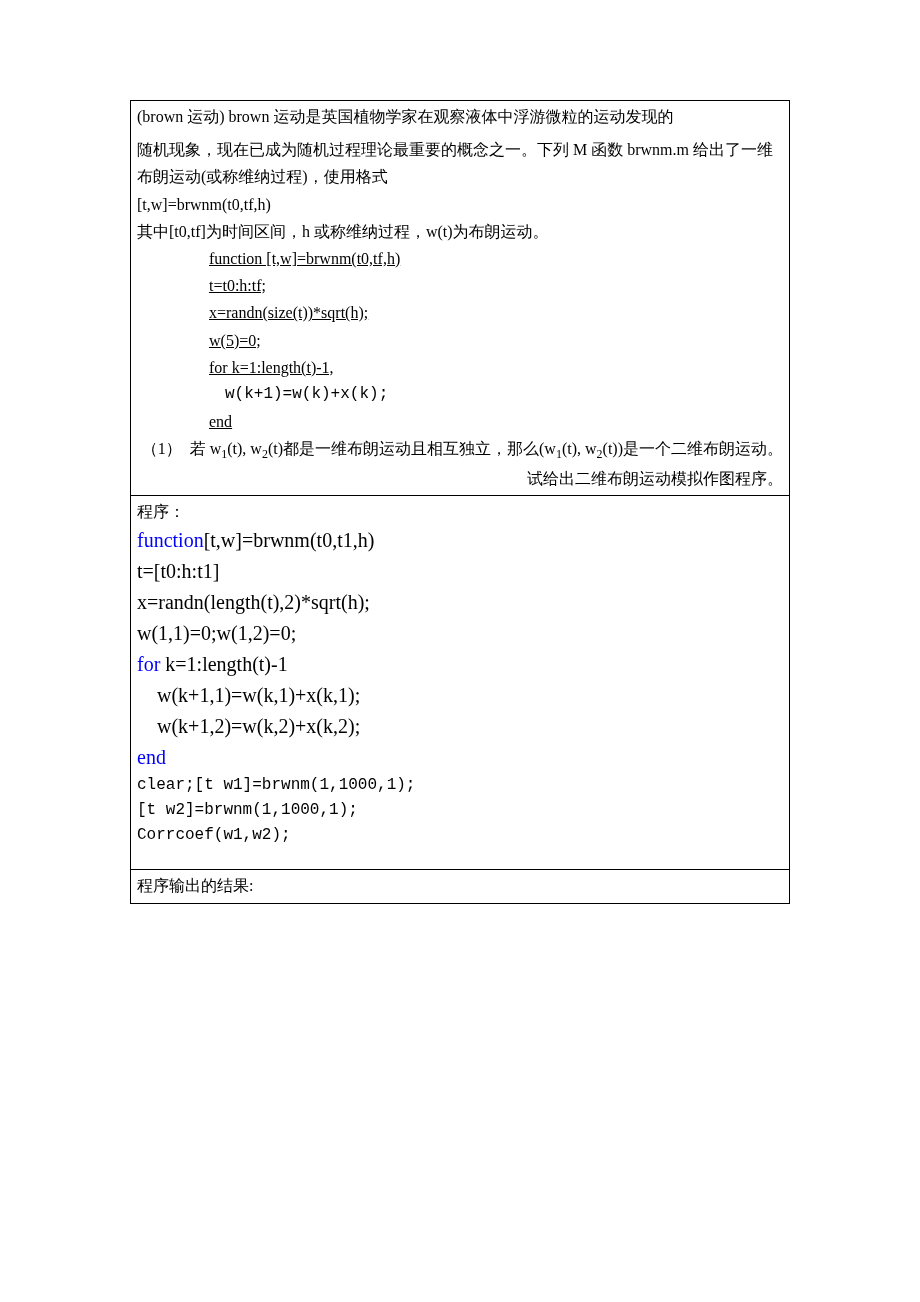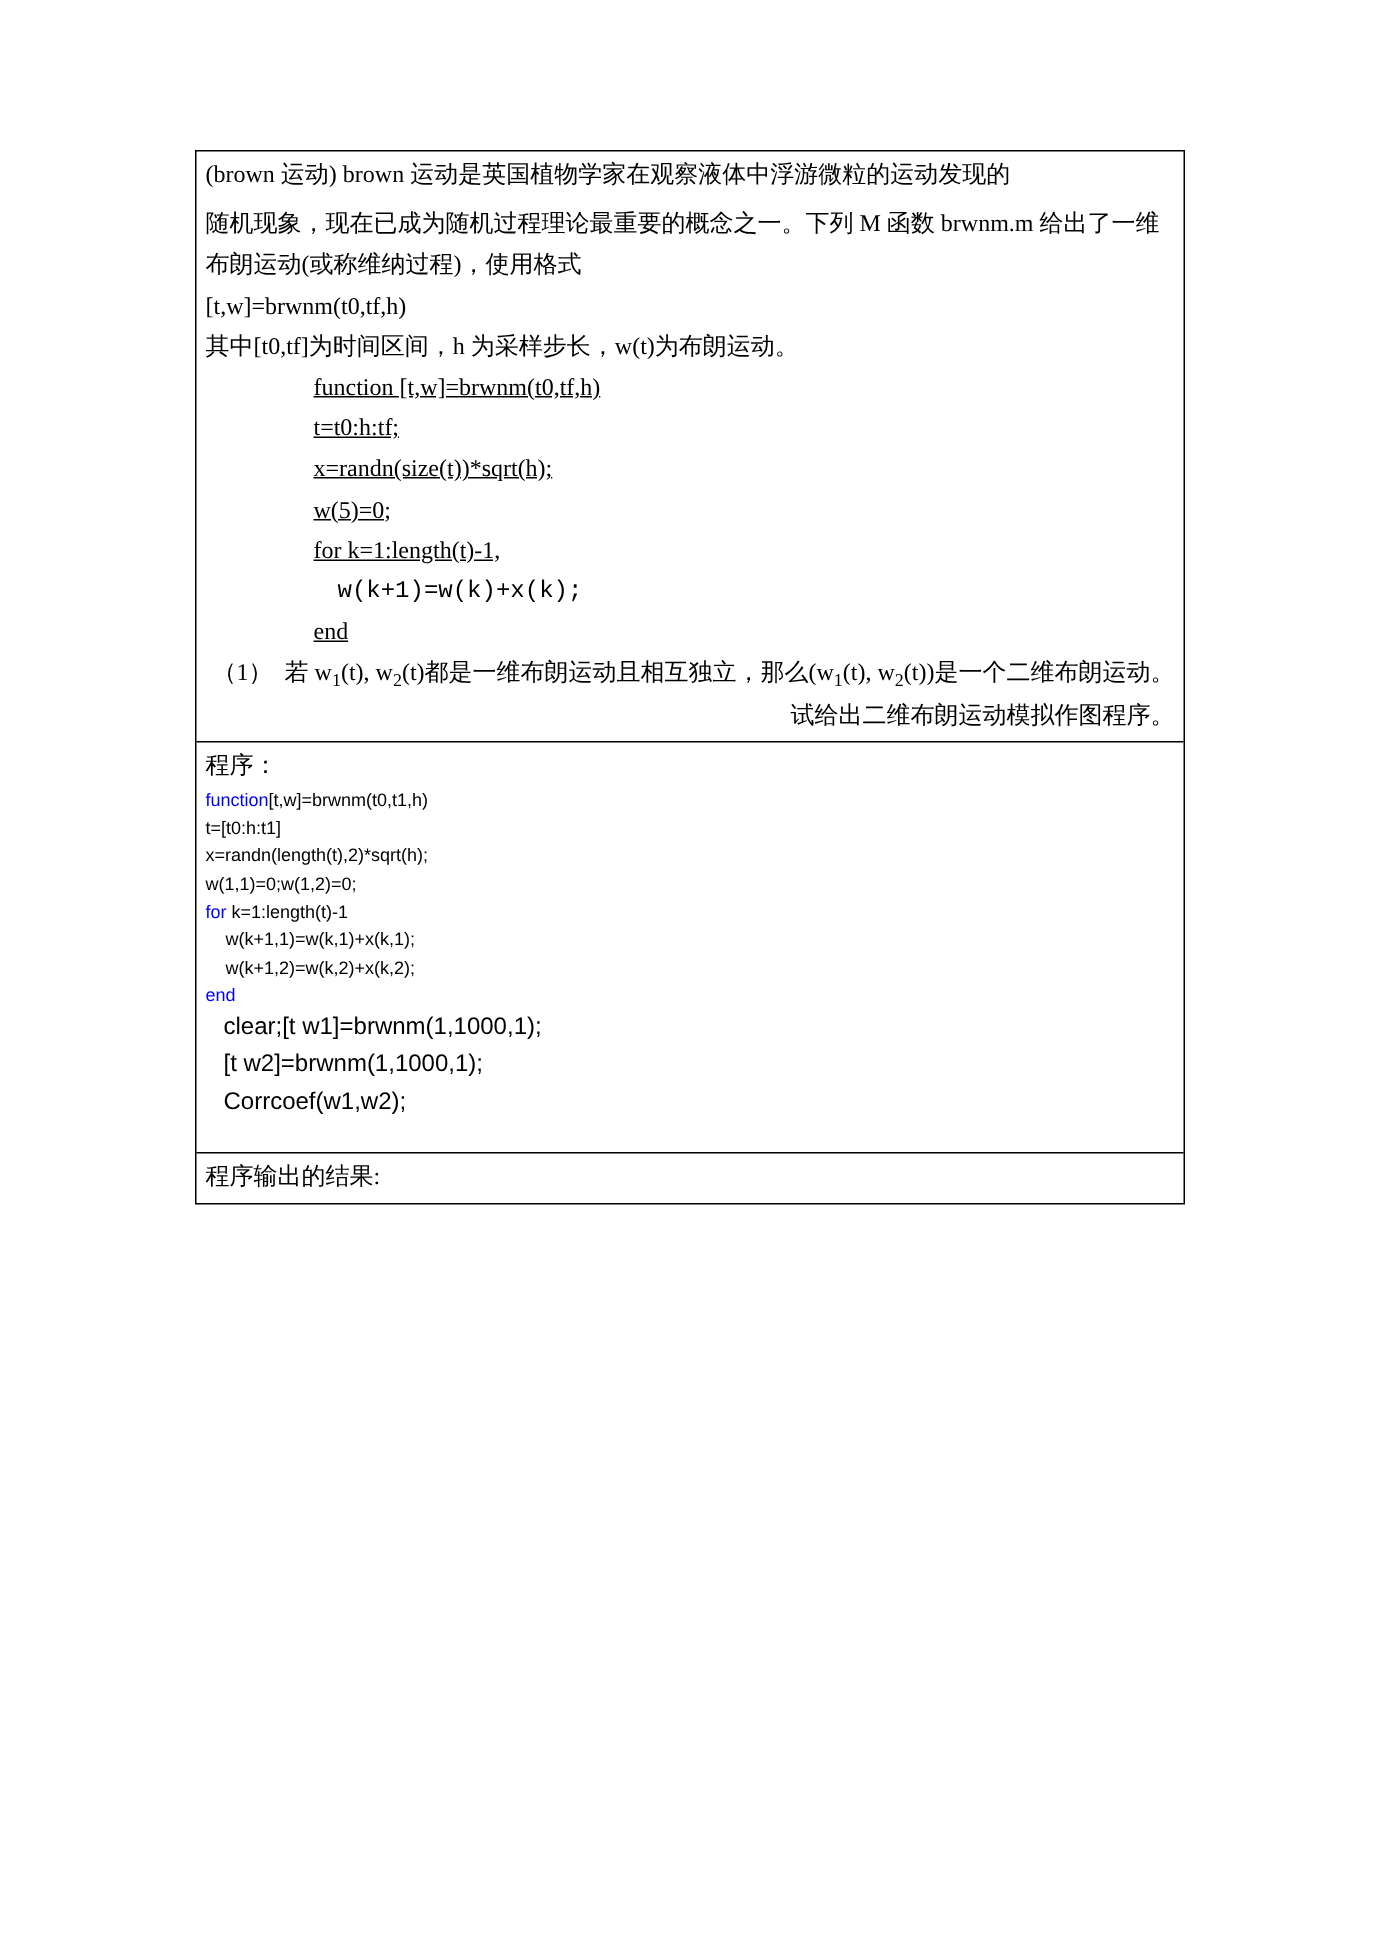--- a/index.html
+++ b/index.html
@@ -33,39 +33,39 @@
   .indent1 { padding-left: 4.5em; display: block; text-decoration: underline; }
   .indent2 { padding-left: 5.5em; display: block; font-family: Liberation Mono, monospace; }
   .center { text-align: left; }
   .hang {
     padding-left: 4em;
     text-indent: -4em;
     text-align: right;
   }
   sub { font-size: 0.75em; vertical-align: sub; }
   .mono {
-    font-family: Liberation Sans, sans-serif;
-    font-size: 12px;
+    font-family: Liberation Serif, serif;
+    font-size: 20px;
     line-height: 1.55;
     white-space: pre;
   }
   .kw { color: #0000ff; }
-  .roman { font-family: Liberation Sans, sans-serif; margin-left: 12px; }
+  .roman { font-family: Liberation Mono, monospace; }
 </style>
 </head>
 <body>
 
 <div class="page">
   <div class="box">
 
     <div class="section">
       <div style="margin-bottom:6px;">(brown 运动)   brown 运动是英国植物学家在观察液体中浮游微粒的运动发现的</div>
       <div>随机现象，现在已成为随机过程理论最重要的概念之一。下列 M 函数 brwnm.m 给出了一维布朗运动(或称维纳过程)，使用格式</div>
       <div class="center">[t,w]=brwnm(t0,tf,h)</div>
-      <div>其中[t0,tf]为时间区间，h 为采样步长，w(t)为布朗运动。</div>
+      <div>其中[t0,tf]为时间区间，h 或称维纳过程，w(t)为布朗运动。</div>
       <span class="indent1">function [t,w]=brwnm(t0,tf,h)</span>
       <span class="indent1">t=t0:h:tf;</span>
       <span class="indent1">x=randn(size(t))*sqrt(h);</span>
       <span class="indent1">w(5)=0;</span>
       <span class="indent1">for k=1:length(t)-1,</span>
       <span class="indent2">    w(k+1)=w(k)+x(k);</span>
       <span class="indent1">end</span>
       <div class="hang">
         <span>（1）</span>&nbsp;&nbsp;<span>若 w</span><sub>1</sub><span>(t), w</span><sub>2</sub><span>(t)都是一维布朗运动且相互独立，那么(w</span><sub>1</sub><span>(t), w</span><sub>2</sub><span>(t))是一个二维布朗运动。试给出二维布朗运动模拟作图程序。</span>
       </div>

